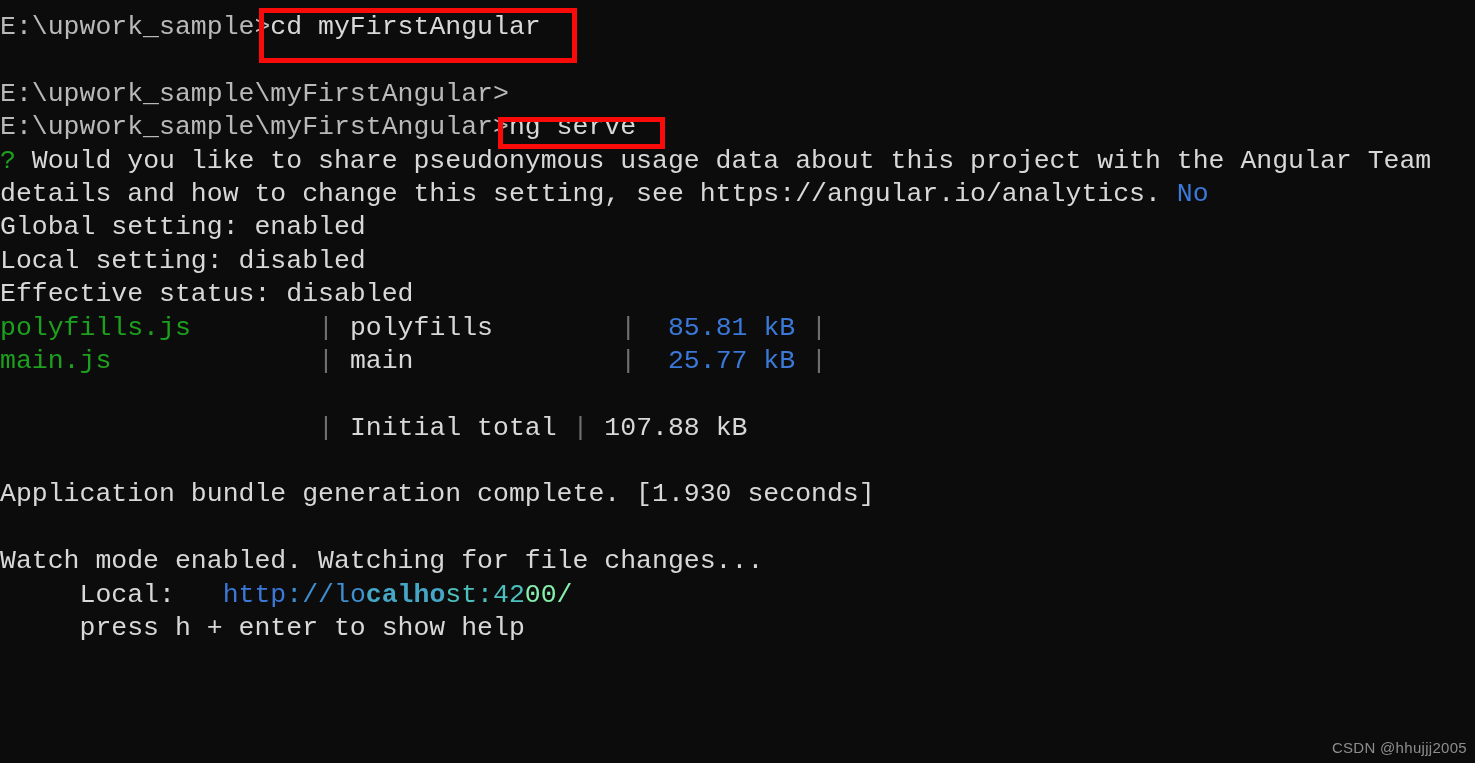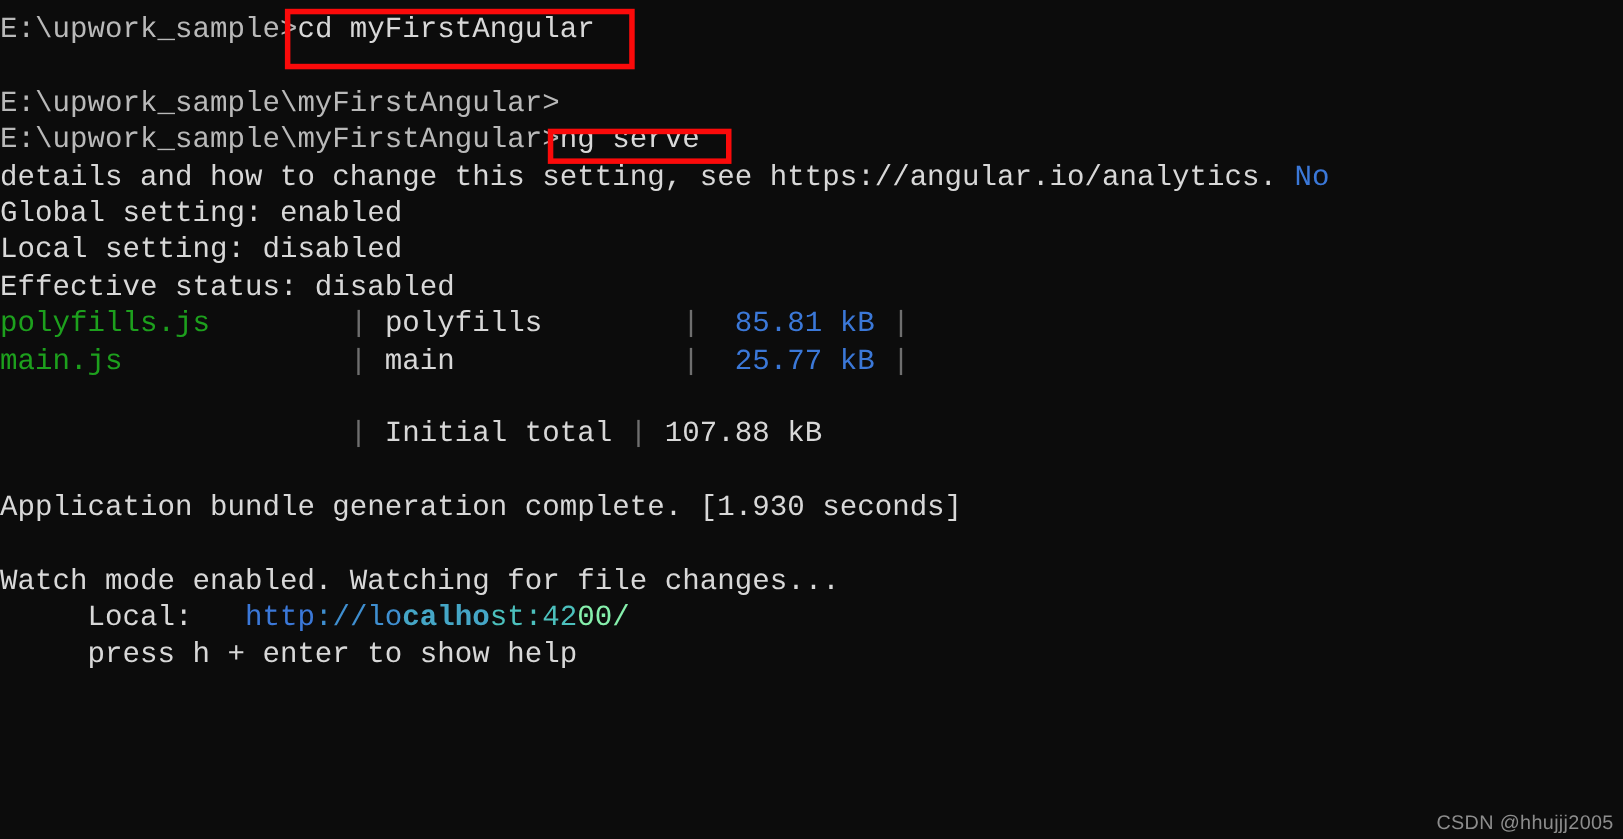--- a/index.html
+++ b/index.html
@@ -65,21 +65,21 @@
     width: 167px;
     height: 32px;
   }
 
   
   #watermark {
     position: absolute;
     right: 8px;
     bottom: 6px;
     font-family: "Liberation Sans", "DejaVu Sans", sans-serif;
-    font-size: 18px;
+    font-size: 15px;
     line-height: 18px;
     letter-spacing: 0.3px;
     color: #8d8d8d;
     white-space: pre;
   }
 </style>
 </head>
 <body>
 
 <div id="terminal">
@@ -87,20 +87,21 @@
   <div class="screen">
 
     <div class="line"><span class="c-dim">E:\upwork_sample&gt;</span><span class="c-white">cd myFirstAngular</span></div>
 
     <div class="line"></div>
 
     <div class="line"><span class="c-dim">E:\upwork_sample\myFirstAngular&gt;</span></div>
 
     <div class="line"><span class="c-dim">E:\upwork_sample\myFirstAngular&gt;</span><span class="c-white">ng serve</span></div>
 
+    <div class="line"><span class="c-green">?</span><span class="c-white"> Would you like to share pseudonymous usage data about this project with the Angular Team</span></div>
     <div class="line"><span class="c-white">details and how to change this setting, see https://angular.io/analytics. </span><span class="c-blue">No</span></div>
 
     <div class="line"><span class="c-white">Global setting: enabled</span></div>
     <div class="line"><span class="c-white">Local setting: disabled</span></div>
     <div class="line"><span class="c-white">Effective status: disabled</span></div>
 
 
     <div class="line"><span class="c-green">polyfills.js</span><span>        </span><span class="c-pipe">|</span><span> </span><span class="c-white">polyfills</span><span>        </span><span class="c-pipe">|</span><span>  </span><span class="c-blue">85.81 kB</span><span> </span><span class="c-pipe">|</span></div>
 
     <div class="line"><span class="c-green">main.js</span><span>             </span><span class="c-pipe">|</span><span> </span><span class="c-white">main</span><span>             </span><span class="c-pipe">|</span><span>  </span><span class="c-blue">25.77 kB</span><span> </span><span class="c-pipe">|</span></div>

